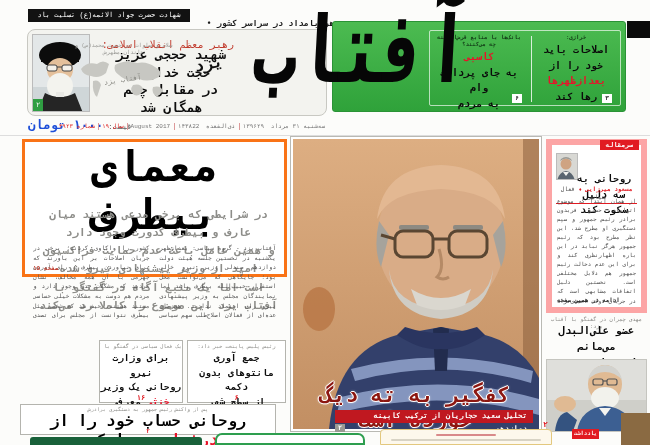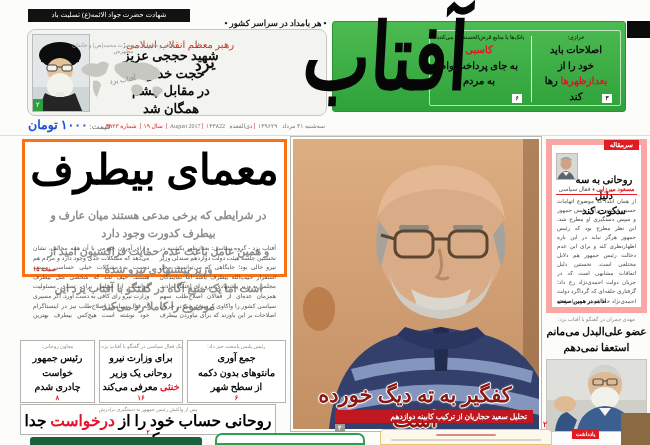--- a/index.html
+++ b/index.html
@@ -1,19 +1,19 @@
 <!DOCTYPE html>
 <html lang="fa" dir="rtl"><head>
 <meta charset="utf-8">
 <style>
   * { margin:0; padding:0; box-sizing:border-box; }
   html,body { background:#ffffff; }
   .page {
     position:relative; width:650px; height:445px; overflow:hidden;
-    background:#fcfcfa; font-family:Liberation Serif, serif; direction:rtl;
+    background:#fcfcfa; font-family:Liberation Mono, monospace; direction:rtl;
   }
   .abs { position:absolute; }
 
   
   .condolence { left:28px; top:9px; width:162px; height:13px; background:#121212;
     color:#fff; font-size:7px; line-height:13px; text-align:center; }
   .slogan { left:168px; top:18px; width:215px; font-size:8.5px; font-weight:bold;
     color:#1a1a1a; text-align:center; }
 
   
@@ -349,27 +349,20 @@
 از سطح شهر</div>
     <div class="t-num">۶</div>
   </div>
   <div class="teaser teaser-minister">
     <div class="t-kicker">یک فعال سیاسی در گفتگو با آفتاب یزد:</div>
     <div class="t-title"><span>برای وزارت نیرو
 روحانی یک وزیر
 </span><span class="red-word">خنثی</span><span> معرفی می‌کند</span></div>
     <div class="t-num">۱۶</div>
   </div>
-  <div class="teaser teaser-chador">
-    <div class="t-kicker">معاون روحانی:</div>
-    <div class="t-title">رئیس جمهور
-خواست
-چادری شدم</div>
-    <div class="t-num">۸</div>
-  </div>
 
   <div class="abs bottom-head">
     <div class="bh-kicker">پس از واکنش رئیس جمهور به دستگیری برادرش</div>
     <div class="bh-title"><span>روحانی حساب خود را از </span><span class="red-word">درخواست</span><span> جدا کرد</span></div>
     <div class="bh-num">۲</div>
   </div>
 
   <div class="abs ad-green"></div>
   <div class="abs ad-white"></div>
   <div class="abs ad-yellow">

